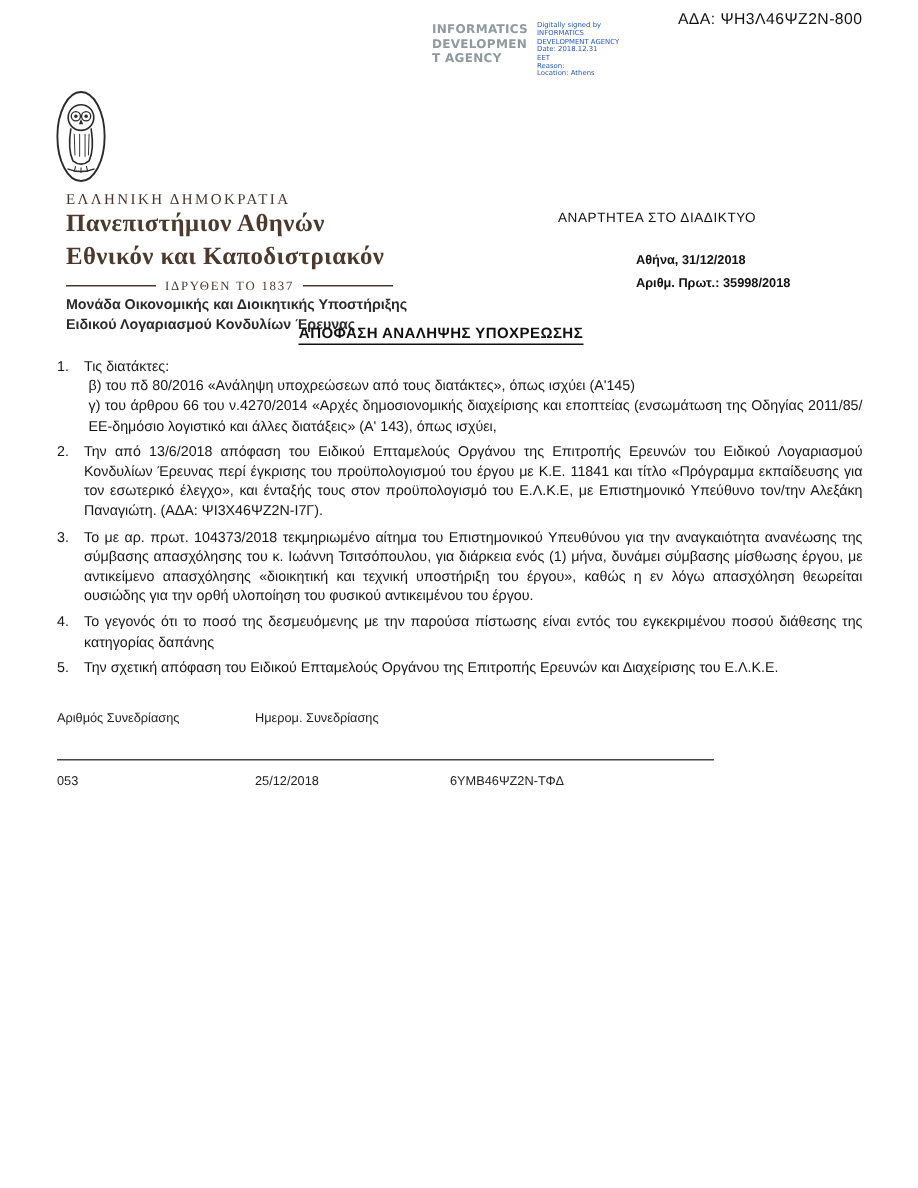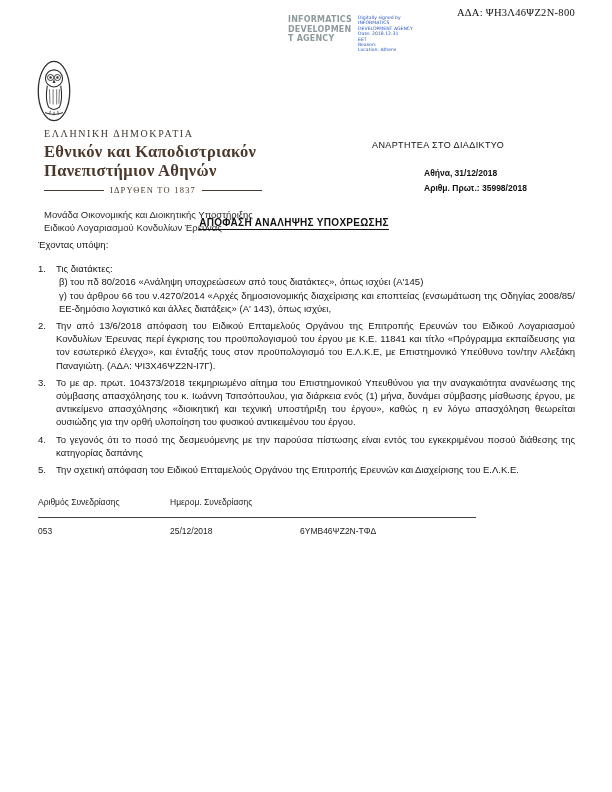--- a/index.html
+++ b/index.html
@@ -7,21 +7,21 @@
     position:relative;
     width:612px;height:792px;
     background:#ffffff;
     font-family:"Liberation Sans", sans-serif;
     color:#1c1c1c;
     overflow:hidden;
   }
   
   .ada-top{
     position:absolute;top:7px;right:37px;
-    font-size:10.5px;letter-spacing:.3px;color:#111;font-family:Liberation Serif, serif;
+    font-size:10.5px;letter-spacing:.3px;color:#111;
   }
   
   .stamp{position:absolute;top:15px;left:288px;display:flex;gap:6px;}
   .stamp-agency{
     font-family:"DejaVu Sans", sans-serif;
     font-size:8px;font-weight:bold;line-height:9.5px;
     color:#8f9a9e;letter-spacing:.2px;
   }
   .stamp-sig{
     font-size:4.6px;line-height:5.4px;color:#2456c4;
@@ -39,41 +39,41 @@
     font-family:"Liberation Serif", serif;
     font-weight:bold;font-size:16.5px;line-height:19px;
     color:#4a392c;letter-spacing:.3px;margin-top:3px;
   }
   .founded{
     display:flex;align-items:center;gap:6px;width:218px;margin-top:5px;
     font-family:"Liberation Serif", serif;
     font-size:8.5px;letter-spacing:1.2px;color:#4a392c;
   }
   .founded .rule{flex:1;border-top:1.2px solid #4a392c;}
-  .dept{margin-top:13px;font-size:9.5px;line-height:13px;color:#2a2a2a;}
+  .dept{margin-top:2px;font-size:9.5px;line-height:13px;color:#2a2a2a;font-weight:bold;}
   
   .posting{position:absolute;top:140px;left:372px;font-size:9px;letter-spacing:.4px;color:#111;}
   .date-block{position:absolute;top:166px;left:424px;font-size:8.5px;font-weight:bold;line-height:15px;color:#111;}
   
   .title-wrap{position:absolute;top:212px;left:0;width:588px;text-align:center;}
   .title{
     display:inline-block;font-weight:bold;font-size:10px;letter-spacing:.3px;
     border-bottom:1px solid #111;padding-bottom:1px;color:#111;
   }
   
   .body{position:absolute;top:238px;left:38px;width:537px;font-size:9.5px;line-height:13.2px;color:#161616;}
   .intro{margin-bottom:11px;}
   .item{display:flex;margin-bottom:4px;}
   .item-num{width:18px;flex:none;}
   .item-body{flex:1;text-align:justify;}
   .subitem{text-align:justify;margin-left:3px;}
   
   .table{margin-top:20px;width:438px;}
   .trow{display:grid;grid-template-columns:132px 130px 176px;}
-  .thead{padding-bottom:8px;border-bottom:1px solid #444;}
+  .thead{padding-bottom:21px;border-bottom:1px solid #444;}
   .tcell{font-size:8.5px;color:#222;}
   .tvals{padding-top:7px;}
 </style>
 </head>
 <body>
 
 <div class="page">
 
   <div class="ada-top">ΑΔΑ: ΨΗ3Λ46ΨΖ2Ν-800</div>
 
@@ -103,22 +103,22 @@
       <circle cx="16.2" cy="23" r="1.3" fill="#2b2b2b"></circle>
       <circle cx="23.8" cy="23" r="1.3" fill="#2b2b2b"></circle>
       <path d="M20 25 L18.4 29 L21.6 29 Z" fill="#2b2b2b"></path>
       <path d="M12.5 32 Q10 48 14 56 Q20 61 26 56 Q30 48 27.5 32" fill="none" stroke="#2b2b2b" stroke-width="1.2"></path>
       <path d="M15 36 L15.5 52 M19 36 L19 53 M23 36 L23 53 M26 36 L25.5 52" stroke="#2b2b2b" stroke-width=".7"></path>
       <path d="M10 62 Q20 66 30 62" fill="none" stroke="#2b2b2b" stroke-width="1.1"></path>
       <path d="M16 60 L15 64 M20 61 L20 65 M24 60 L25 64" stroke="#2b2b2b" stroke-width=".8"></path>
     </svg>
     <div class="header-text">
       <div class="republic">ΕΛΛΗΝΙΚΗ ΔΗΜΟΚΡΑΤΙΑ</div>
+      <div class="uni-name" style="margin-top:0;">Πανεπιστήμιον Αθηνών</div>
       <div class="uni-name">Εθνικόν και Καποδιστριακόν</div>
-      <div class="uni-name" style="margin-top:0;">Πανεπιστήμιον Αθηνών</div>
       <div class="founded">
         <span class="rule"></span>
         <span>ΙΔΡΥΘΕΝ ΤΟ 1837</span>
         <span class="rule"></span>
       </div>
       <div class="dept">
         <div>Μονάδα Οικονομικής και Διοικητικής Υποστήριξης</div>
         <div>Ειδικού Λογαριασμού Κονδυλίων Έρευνας</div>
       </div>
     </div>
@@ -128,28 +128,27 @@
   <div class="date-block">
     <div>Αθήνα, 31/12/2018</div>
     <div>Αριθμ. Πρωτ.: 35998/2018</div>
   </div>
 
   <div class="title-wrap">
     <span class="title">ΑΠΟΦΑΣΗ ΑΝΑΛΗΨΗΣ ΥΠΟΧΡΕΩΣΗΣ</span>
   </div>
 
   <div class="body">
-    <div class="intro">Έχοντας υπόψη:</div>
 
     <div class="item">
       <span class="item-num">1.</span>
       <div class="item-body">
         <div>Τις διατάκτες:</div>
         <div class="subitem">β) του πδ 80/2016 «Ανάληψη υποχρεώσεων από τους διατάκτες», όπως ισχύει (Α'145)</div>
-        <div class="subitem">γ) του άρθρου 66 του ν.4270/2014 «Αρχές δημοσιονομικής διαχείρισης και εποπτείας (ενσωμάτωση της Οδηγίας 2008/85/ΕΕ-δημόσιο λογιστικό και άλλες διατάξεις» (Α' 143), όπως ισχύει,</div>
+        <div class="subitem">γ) του άρθρου 66 του ν.4270/2014 «Αρχές δημοσιονομικής διαχείρισης και εποπτείας (ενσωμάτωση της Οδηγίας 2011/85/ΕΕ-δημόσιο λογιστικό και άλλες διατάξεις» (Α' 143), όπως ισχύει,</div>
       </div>
     </div>
 
     <div class="item">
       <span class="item-num">2.</span>
       <div class="item-body">Την από 13/6/2018 απόφαση του Ειδικού Επταμελούς Οργάνου της Επιτροπής Ερευνών του Ειδικού Λογαριασμού Κονδυλίων Έρευνας περί έγκρισης του προϋπολογισμού του έργου με Κ.Ε. 11841 και τίτλο «Πρόγραμμα εκπαίδευσης για τον εσωτερικό έλεγχο», και ένταξής τους στον προϋπολογισμό του Ε.Λ.Κ.Ε, με Επιστημονικό Υπεύθυνο τον/την Αλεξάκη Παναγιώτη. (ΑΔΑ: ΨΙ3Χ46ΨΖ2Ν-Ι7Γ).</div>
     </div>
 
     <div class="item">
       <span class="item-num">3.</span>

